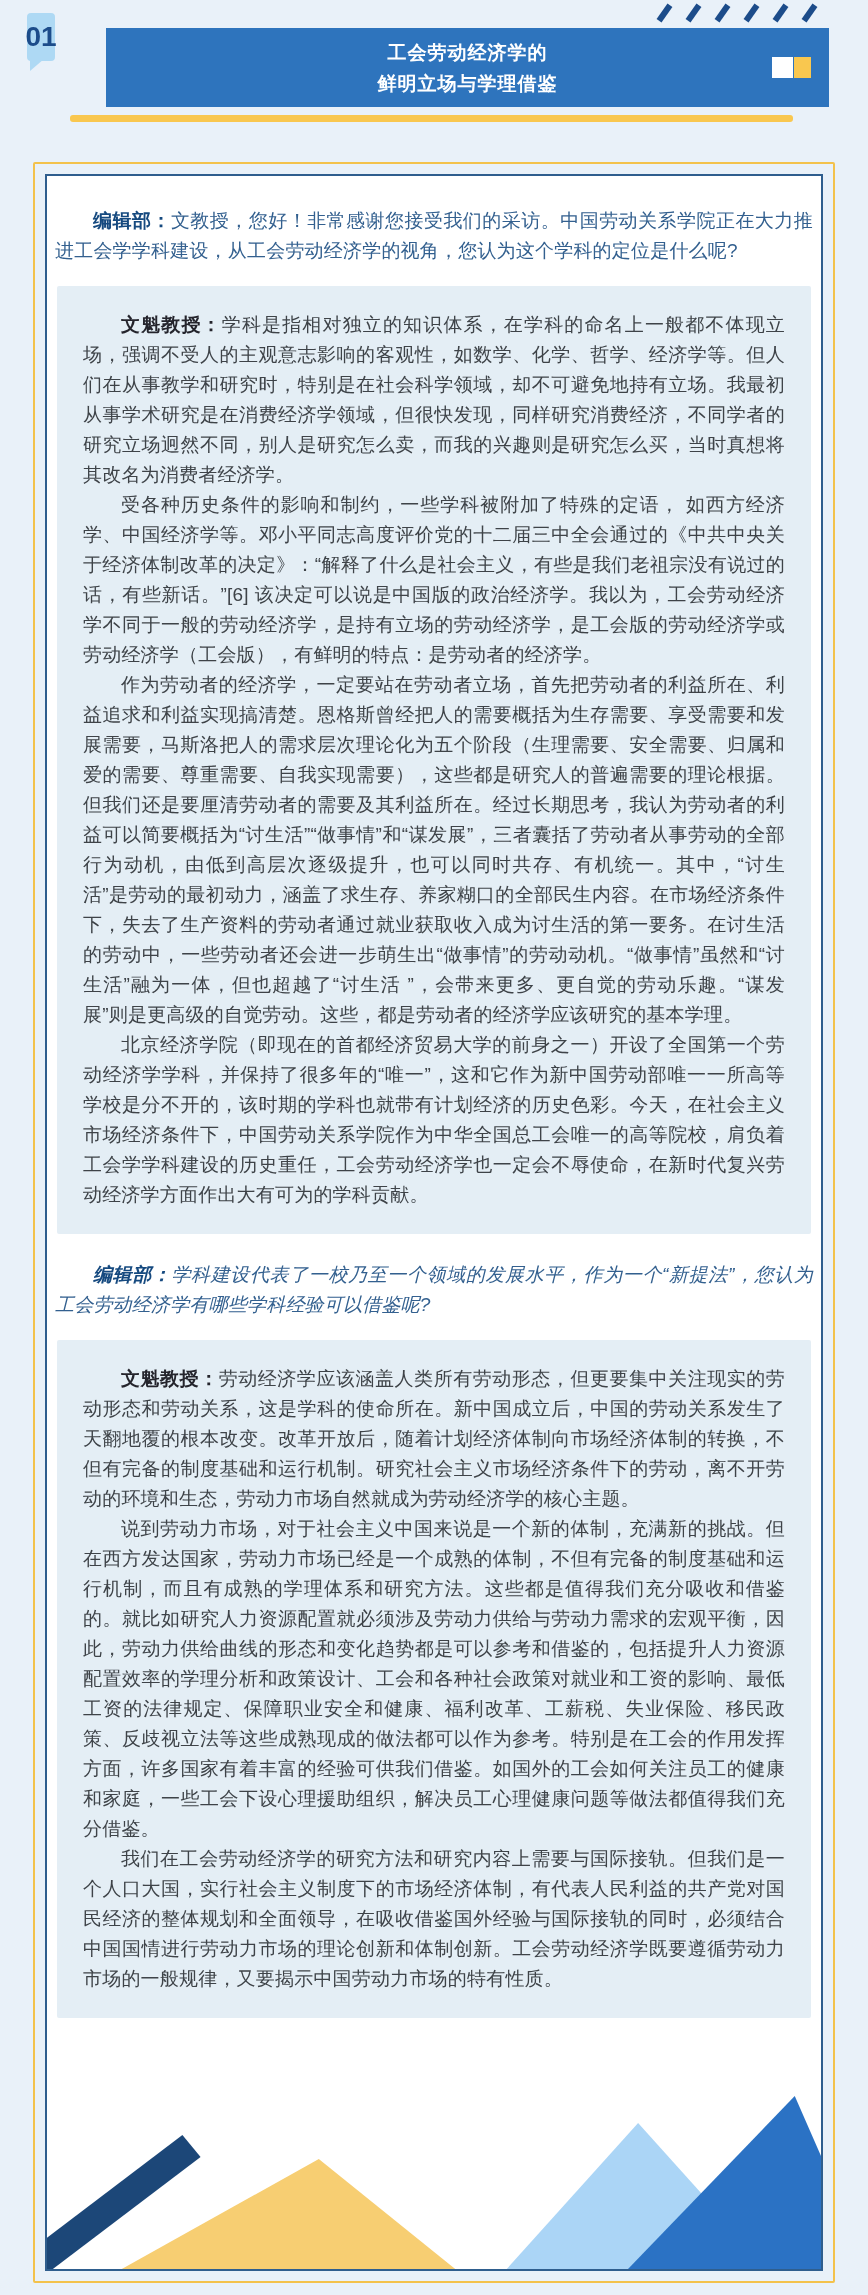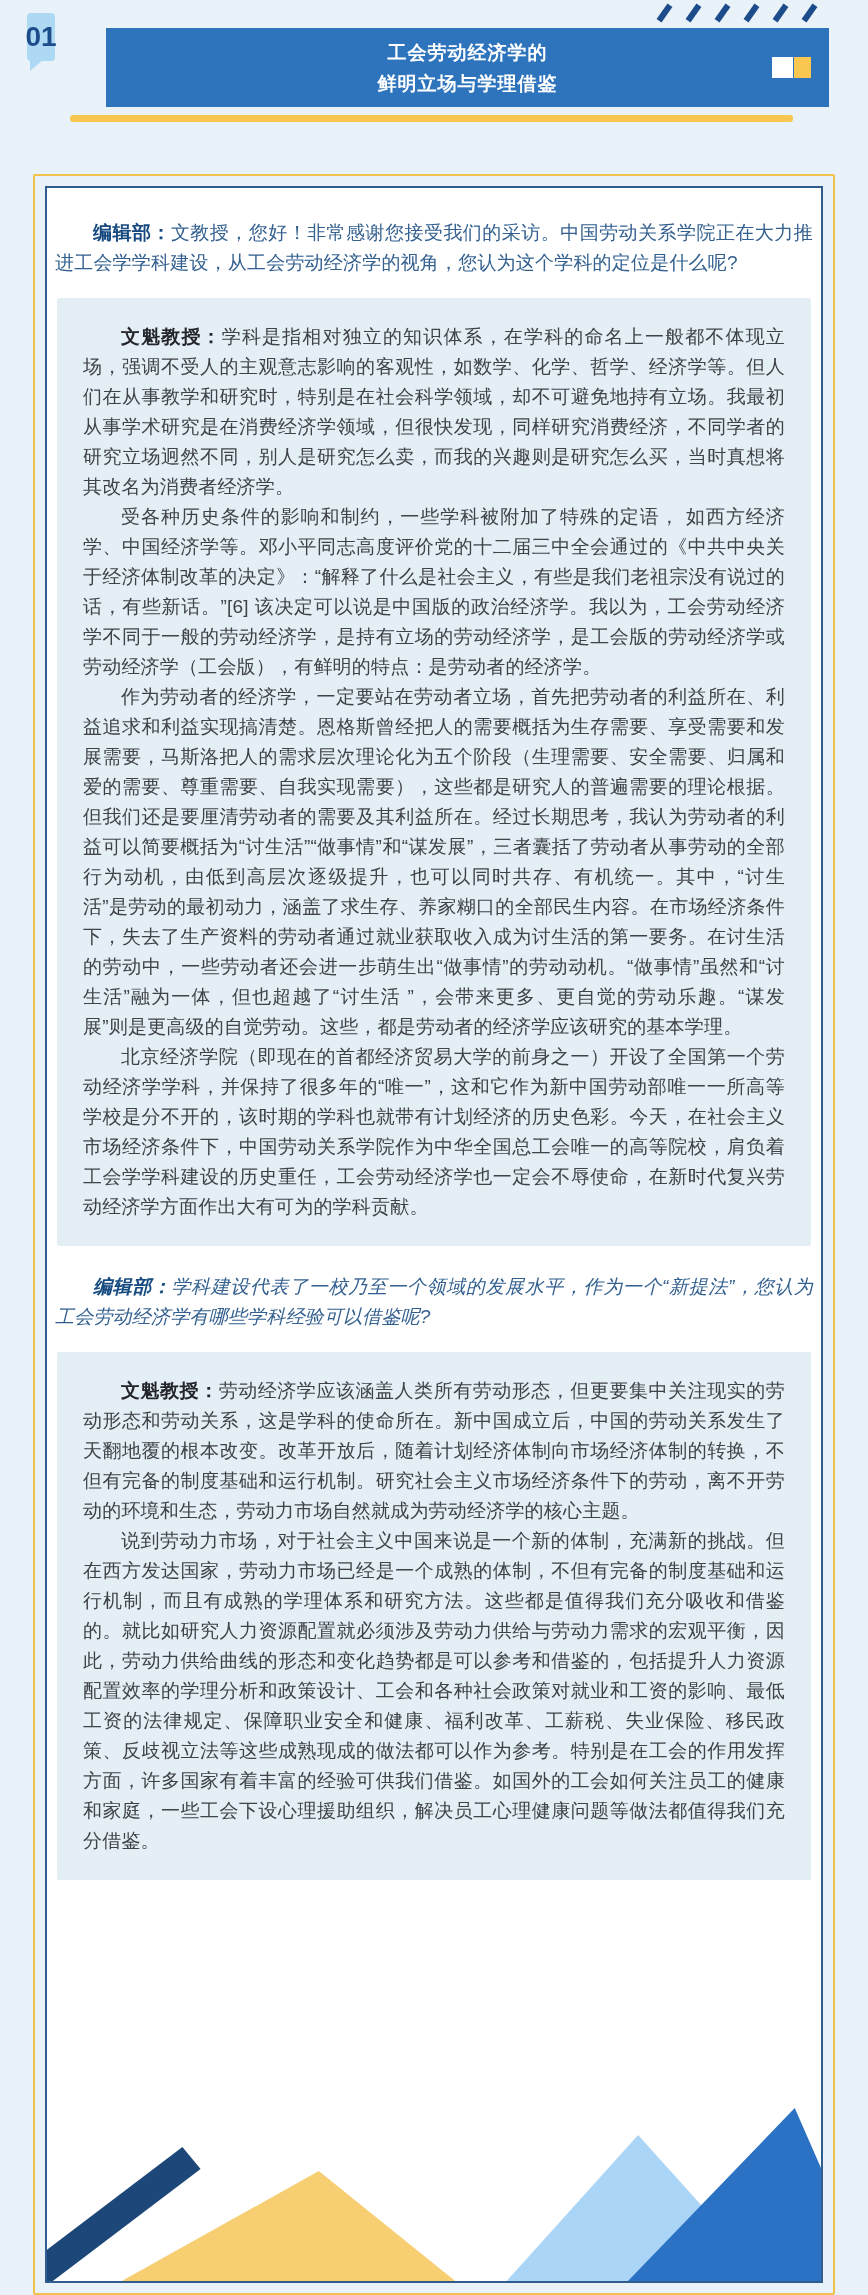--- a/index.html
+++ b/index.html
@@ -31,21 +31,21 @@
     gap:12px;z-index:1;margin-left:36px;
   }
   .banner .t{
     color:#ffffff;font-weight:bold;font-size:19px;letter-spacing:1px;line-height:1;
   }
   .sq-white{position:absolute;left:772px;top:57px;width:21px;height:21px;background:#ffffff;z-index:2;}
   .sq-yellow{position:absolute;left:794px;top:57px;width:17px;height:21px;background:#f9c74f;z-index:2;}
   .under-bar{position:absolute;left:70px;top:115px;width:723px;height:7px;background:#f9c74f;border-radius:3px;}
   
   .card-outer{
-    margin:16px 33px;border:2px solid #f3c24c;border-radius:2px;
+    margin:4px 33px;border:2px solid #f3c24c;border-radius:2px;
     padding:10px;height:2121px;box-sizing:border-box;background:transparent;
   }
   .card{
     border:2px solid #2f5e8e;background:#ffffff;height:100%;
     box-sizing:border-box;display:flex;flex-direction:column;padding-top:6px;
     overflow:hidden;
   }
   .q{
     margin:24px 8px 20px 8px;color:#33608f;font-size:19px;line-height:30px;
     text-indent:2em;text-align:justify;letter-spacing:.2px;
@@ -105,20 +105,21 @@
 
     <p class="q" style="margin-top:0;font-style:italic;">
       <span class="label">编辑部：</span><span>学科建设代表了一校乃至一个领域的发展水平，作为一个“新提法”，您认为工会劳动经济学有哪些学科经验可以借鉴呢?</span>
     </p>
 
     <div class="answer">
       <p>
         <span class="label">文魁教授：</span><span>劳动经济学应该涵盖人类所有劳动形态，但更要集中关注现实的劳动形态和劳动关系，这是学科的使命所在。新中国成立后，中国的劳动关系发生了天翻地覆的根本改变。改革开放后，随着计划经济体制向市场经济体制的转换，不但有完备的制度基础和运行机制。研究社会主义市场经济条件下的劳动，离不开劳动的环境和生态，劳动力市场自然就成为劳动经济学的核心主题。</span>
       </p>
       <p>说到劳动力市场，对于社会主义中国来说是一个新的体制，充满新的挑战。但在西方发达国家，劳动力市场已经是一个成熟的体制，不但有完备的制度基础和运行机制，而且有成熟的学理体系和研究方法。这些都是值得我们充分吸收和借鉴的。就比如研究人力资源配置就必须涉及劳动力供给与劳动力需求的宏观平衡，因此，劳动力供给曲线的形态和变化趋势都是可以参考和借鉴的，包括提升人力资源配置效率的学理分析和政策设计、工会和各种社会政策对就业和工资的影响、最低工资的法律规定、保障职业安全和健康、福利改革、工薪税、失业保险、移民政策、反歧视立法等这些成熟现成的做法都可以作为参考。特别是在工会的作用发挥方面，许多国家有着丰富的经验可供我们借鉴。如国外的工会如何关注员工的健康和家庭，一些工会下设心理援助组织，解决员工心理健康问题等做法都值得我们充分借鉴。</p>
+      <p>我们在工会劳动经济学的研究方法和研究内容上需要与国际接轨。但我们是一个人口大国，实行社会主义制度下的市场经济体制，有代表人民利益的共产党对国民经济的整体规划和全面领导，在吸收借鉴国外经验与国际接轨的同时，必须结合中国国情进行劳动力市场的理论创新和体制创新。工会劳动经济学既要遵循劳动力市场的一般规律，又要揭示中国劳动力市场的特有性质。</p>
     </div>
 
     <div class="decor">
       <svg viewBox="0 0 766 198" preserveAspectRatio="none">
         <polygon points="-20,182 134,64 152,86 -2,204" fill="#1c4778"></polygon>
         <polygon points="74,198 269,88 404,198" fill="#f7ce72"></polygon>
         <polygon points="455,198 585,52 715,198" fill="#abd5f6"></polygon>
         <polygon points="575,198 740,25 766,85 766,198" fill="#2b72c4"></polygon>
       </svg>
     </div>

